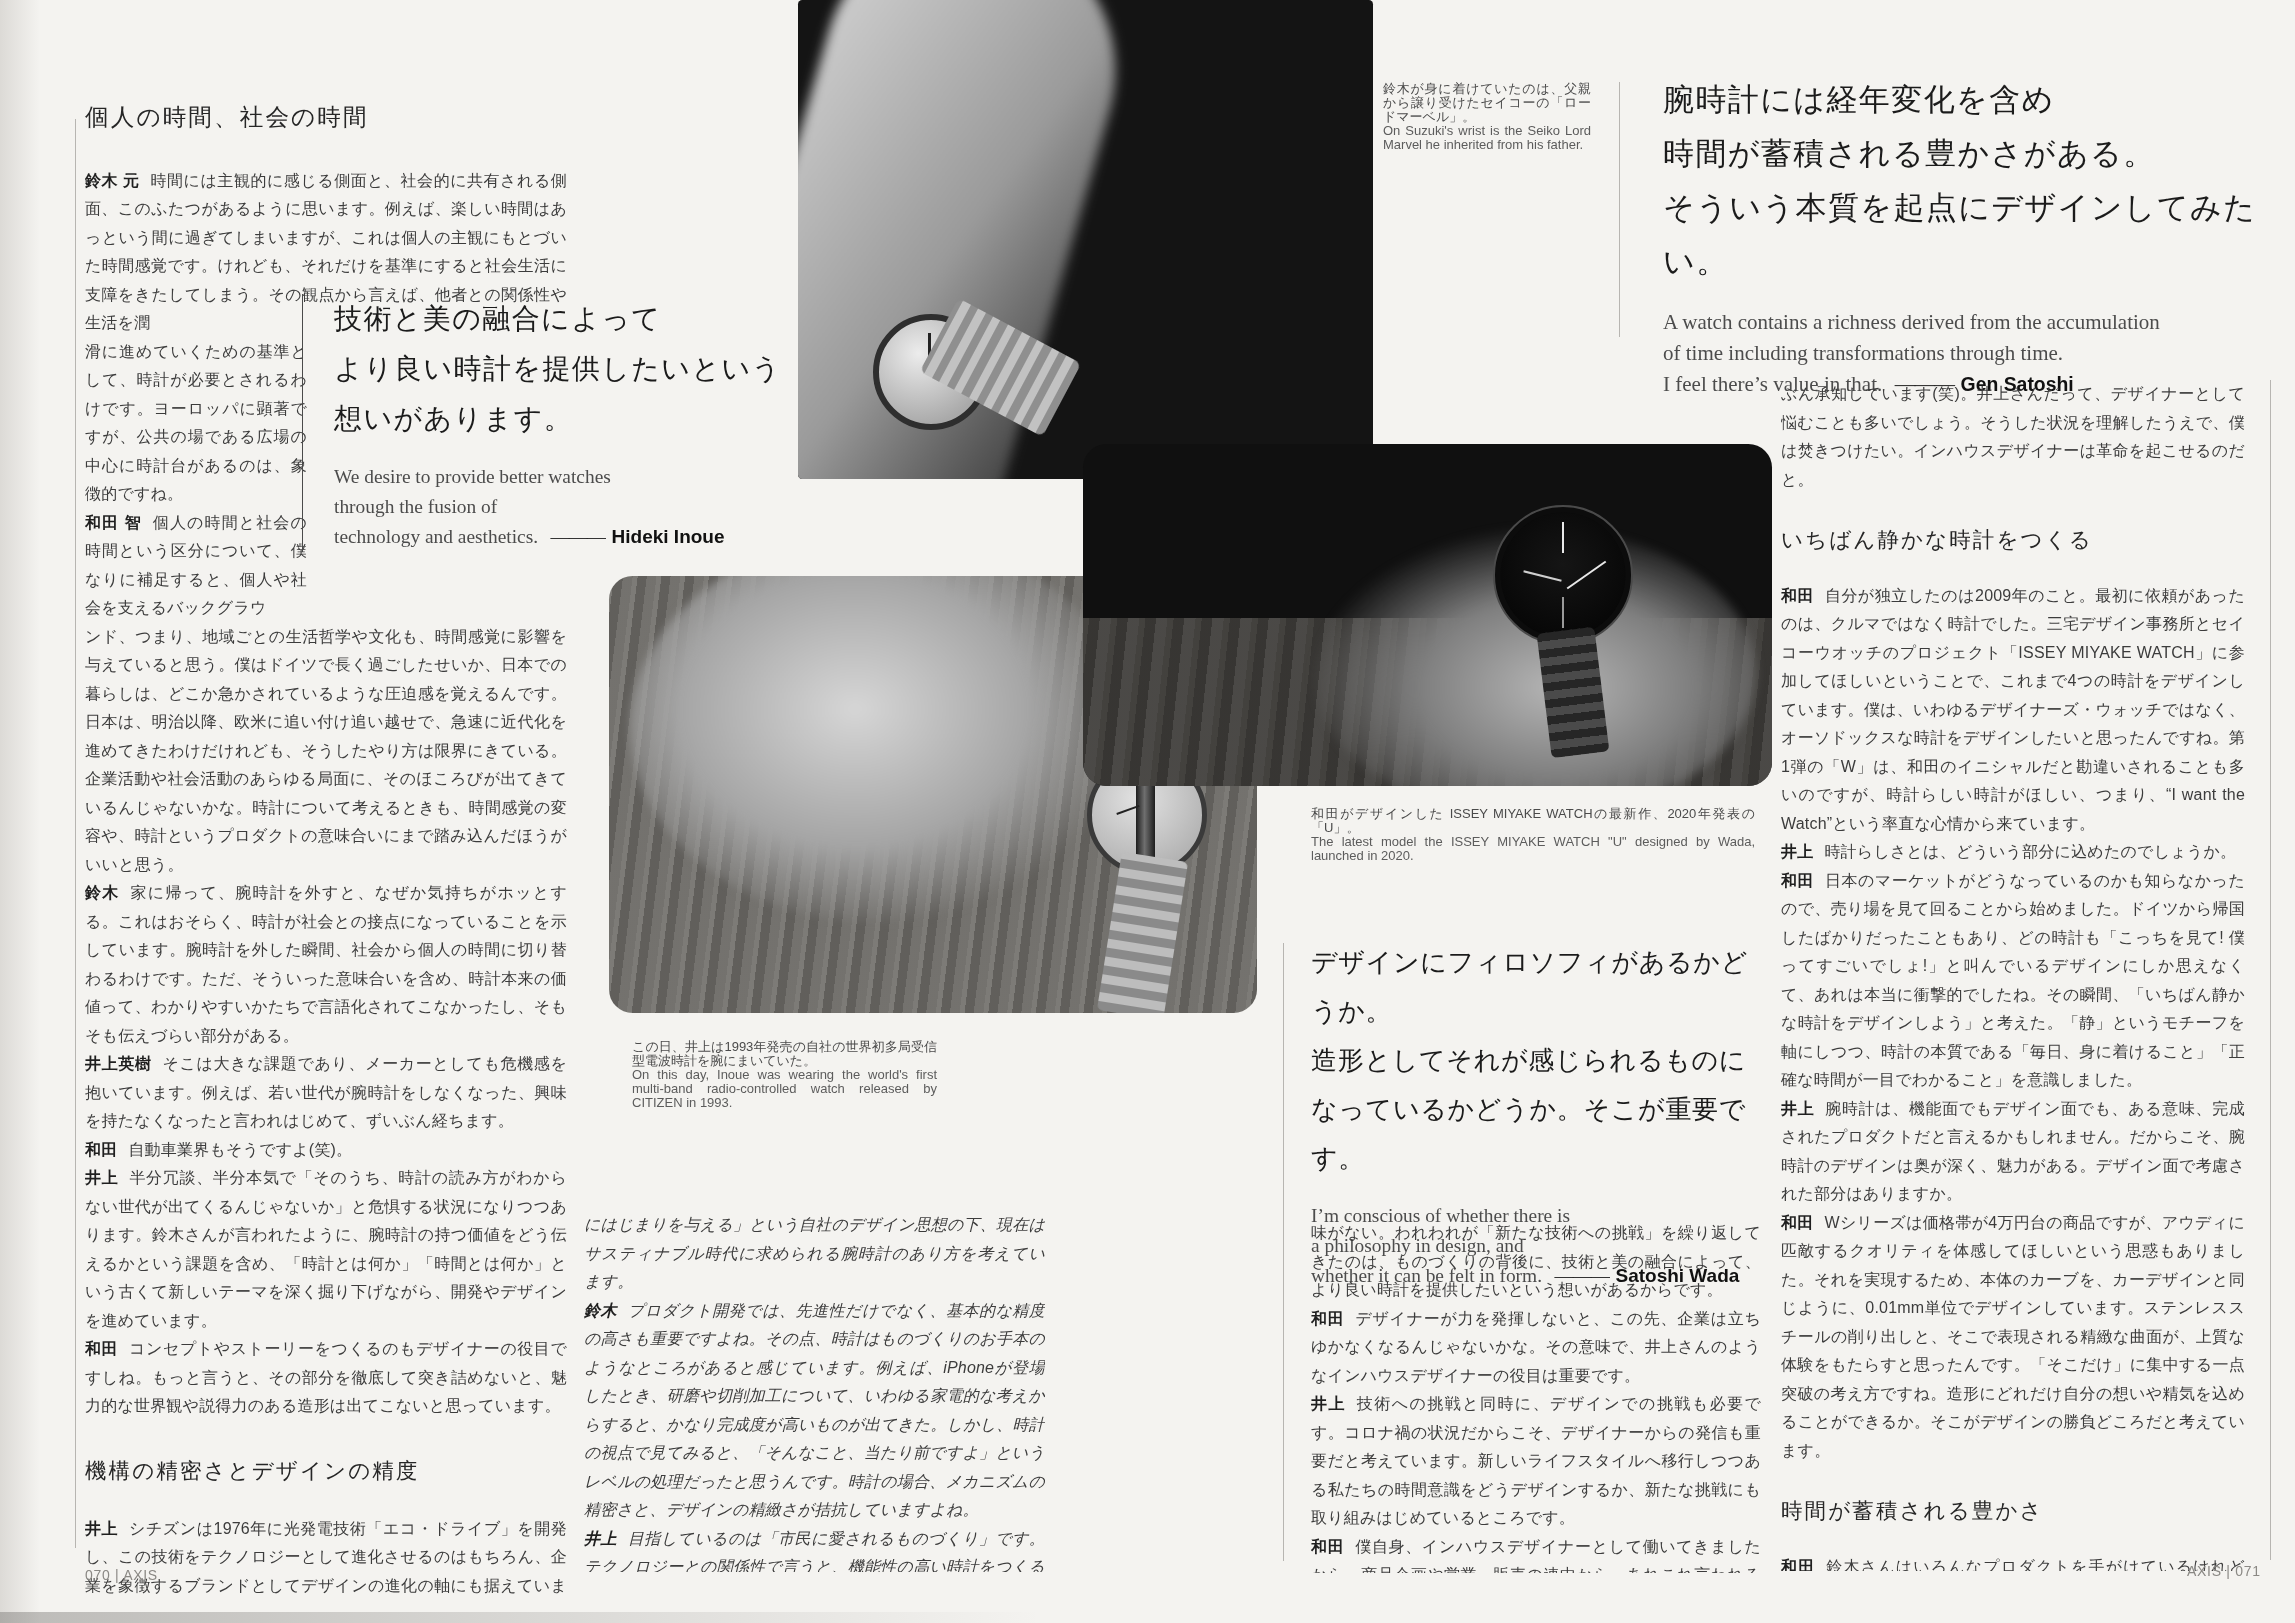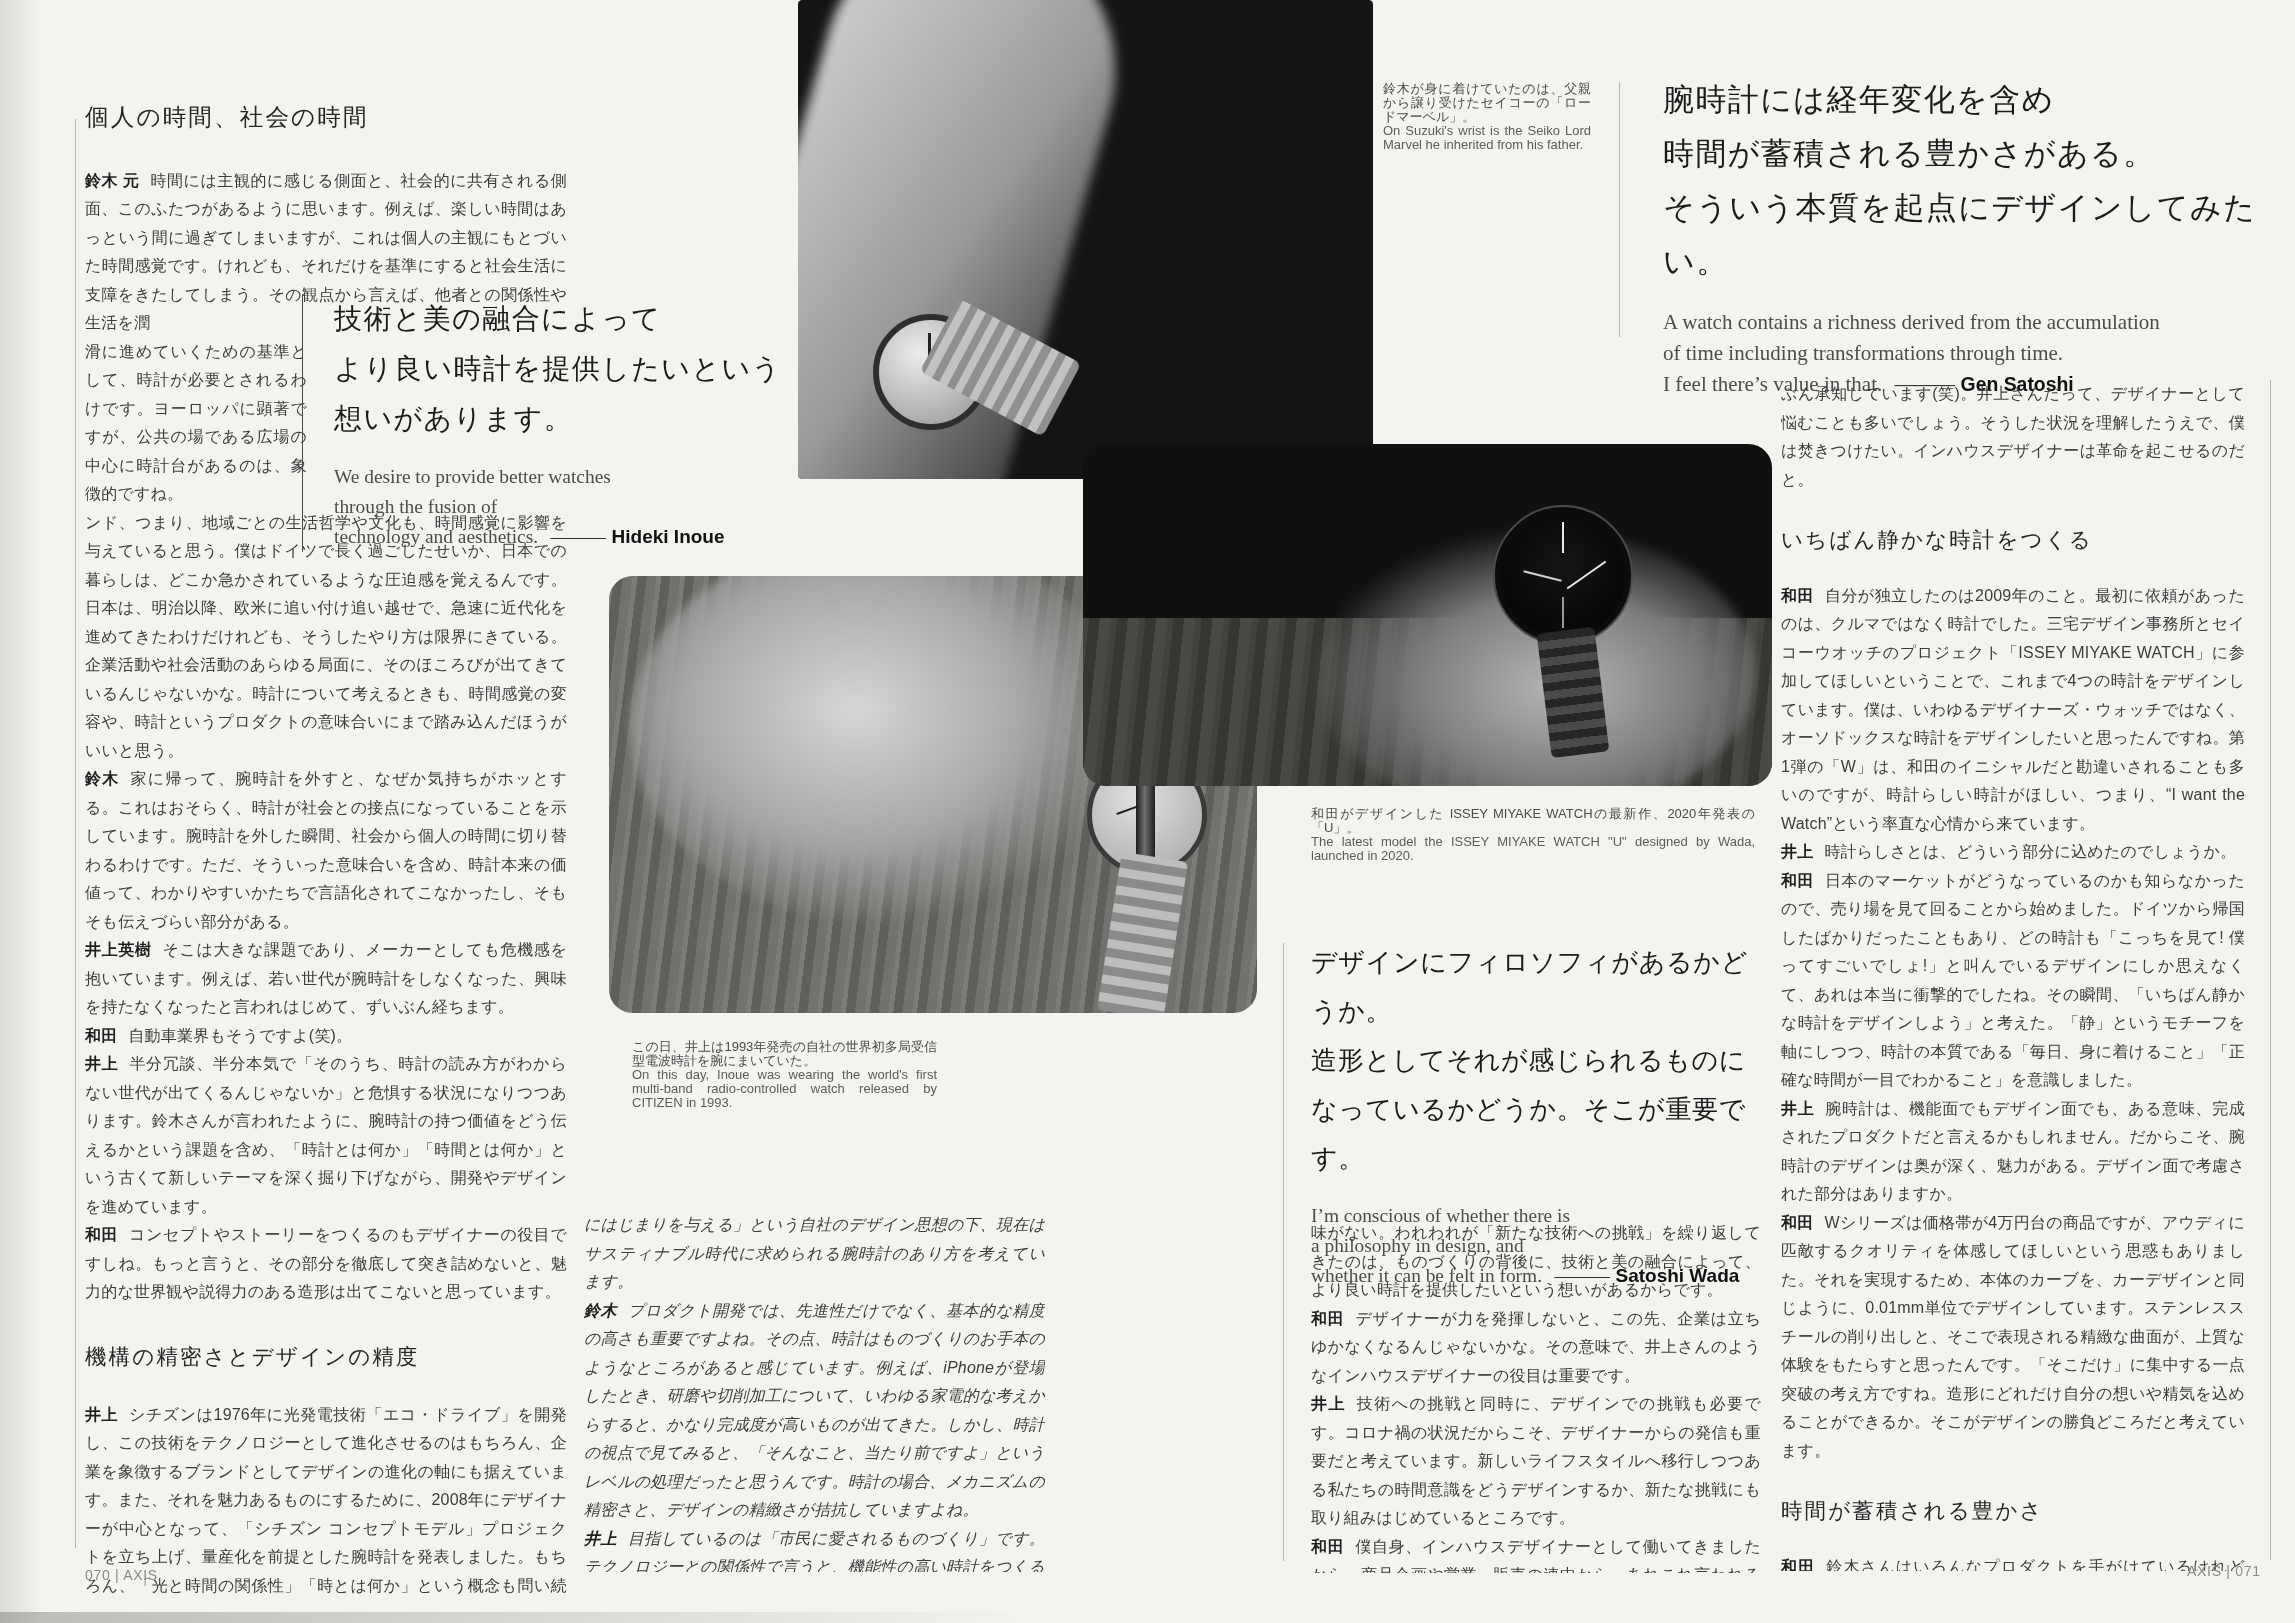--- a/index.html
+++ b/index.html
@@ -104,20 +104,21 @@
 
 <div class="col" style="left:85px;top:103px;width:482px;height:1499px;overflow:hidden;">
   <h1 class="lead-head">個人の時間、社会の時間</h1>
   <div>
 
   <p class="para"><b class="speaker">鈴木 元</b><span>時間には主観的に感じる側面と、社会的に共有される側面、このふたつがあるように思います。例えば、楽しい時間はあっという間に過ぎてしまいますが、これは個人の主観にもとづいた時間感覚です。けれども、それだけを基準にすると社会生活に支障をきたしてしまう。その観点から言えば、他者との関係性や生活を潤</span></p>
     </div>
   <div class="narrowbox">
 
   <p class="para"><span>滑に進めていくための基準として、時計が必要とされるわけです。ヨーロッパに顕著ですが、公共の場である広場の中心に時計台があるのは、象徴的ですね。</span></p>
+      <p class="para"><b class="speaker">和田 智</b><span>個人の時間と社会の時間という区分について、僕なりに補足すると、個人や社会を支えるバックグラウ</span></p>
     </div>
   <div>
 
   <p class="para"><span>ンド、つまり、地域ごとの生活哲学や文化も、時間感覚に影響を与えていると思う。僕はドイツで長く過ごしたせいか、日本での暮らしは、どこか急かされているような圧迫感を覚えるんです。日本は、明治以降、欧米に追い付け追い越せで、急速に近代化を進めてきたわけだけれども、そうしたやり方は限界にきている。企業活動や社会活動のあらゆる局面に、そのほころびが出てきているんじゃないかな。時計について考えるときも、時間感覚の変容や、時計というプロダクトの意味合いにまで踏み込んだほうがいいと思う。</span></p>
       <p class="para"><b class="speaker">鈴木</b><span>家に帰って、腕時計を外すと、なぜか気持ちがホッとする。これはおそらく、時計が社会との接点になっていることを示しています。腕時計を外した瞬間、社会から個人の時間に切り替わるわけです。ただ、そういった意味合いを含め、時計本来の価値って、わかりやすいかたちで言語化されてこなかったし、そもそも伝えづらい部分がある。</span></p>
       <p class="para"><b class="speaker">井上英樹</b><span>そこは大きな課題であり、メーカーとしても危機感を抱いています。例えば、若い世代が腕時計をしなくなった、興味を持たなくなったと言われはじめて、ずいぶん経ちます。</span></p>
       <p class="para"><b class="speaker">和田</b><span>自動車業界もそうですよ(笑)。</span></p>
       <p class="para"><b class="speaker">井上</b><span>半分冗談、半分本気で「そのうち、時計の読み方がわからない世代が出てくるんじゃないか」と危惧する状況になりつつあります。鈴木さんが言われたように、腕時計の持つ価値をどう伝えるかという課題を含め、「時計とは何か」「時間とは何か」という古くて新しいテーマを深く掘り下げながら、開発やデザインを進めています。</span></p>
       <p class="para"><b class="speaker">和田</b><span>コンセプトやストーリーをつくるのもデザイナーの役目ですしね。もっと言うと、その部分を徹底して突き詰めないと、魅力的な世界観や説得力のある造形は出てこないと思っています。</span></p>
     </div>

